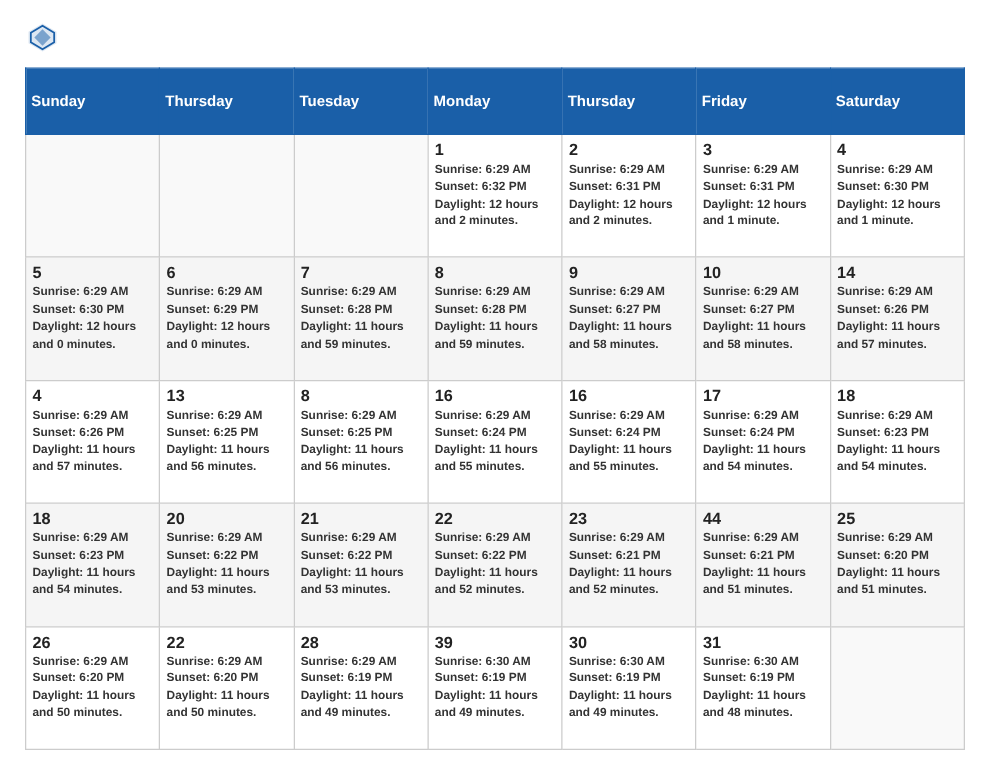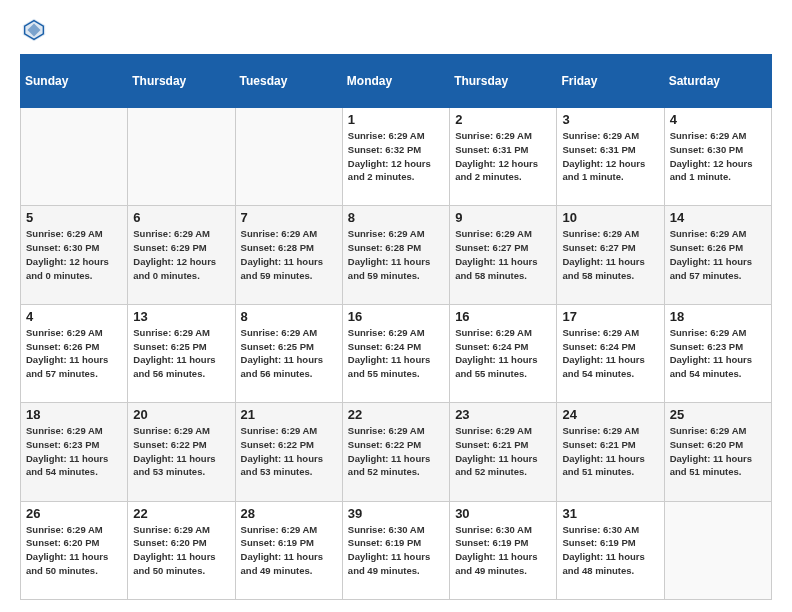--- a/index.html
+++ b/index.html
@@ -297,21 +297,21 @@
 and 52 minutes.</div>
           </td>
           <td>
             <span class="day-num">23</span>
             <div class="day-info" style="white-space: pre-line;">Sunrise: 6:29 AM
 Sunset: 6:21 PM
 Daylight: 11 hours
 and 52 minutes.</div>
           </td>
           <td>
-            <span class="day-num">24</span>
+            <span class="day-num">44</span>
             <div class="day-info" style="white-space: pre-line;">Sunrise: 6:29 AM
 Sunset: 6:21 PM
 Daylight: 11 hours
 and 51 minutes.</div>
           </td>
           <td>
             <span class="day-num">25</span>
             <div class="day-info" style="white-space: pre-line;">Sunrise: 6:29 AM
 Sunset: 6:20 PM
 Daylight: 11 hours

